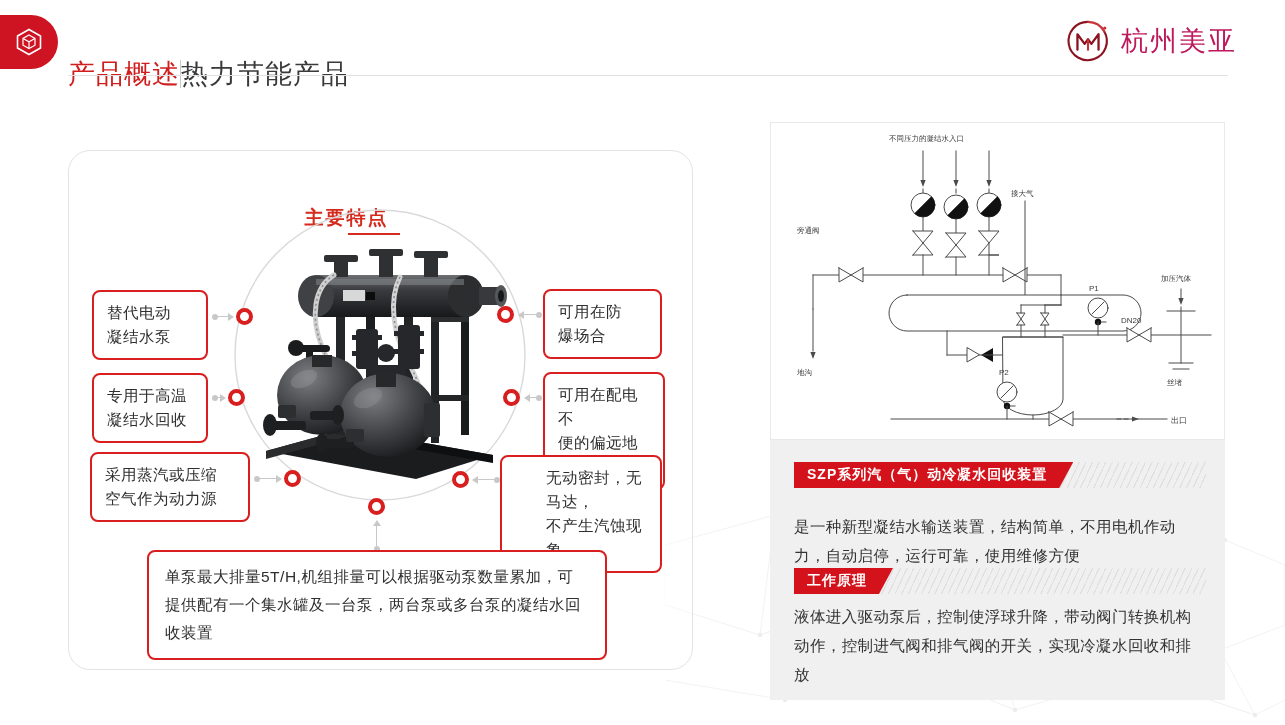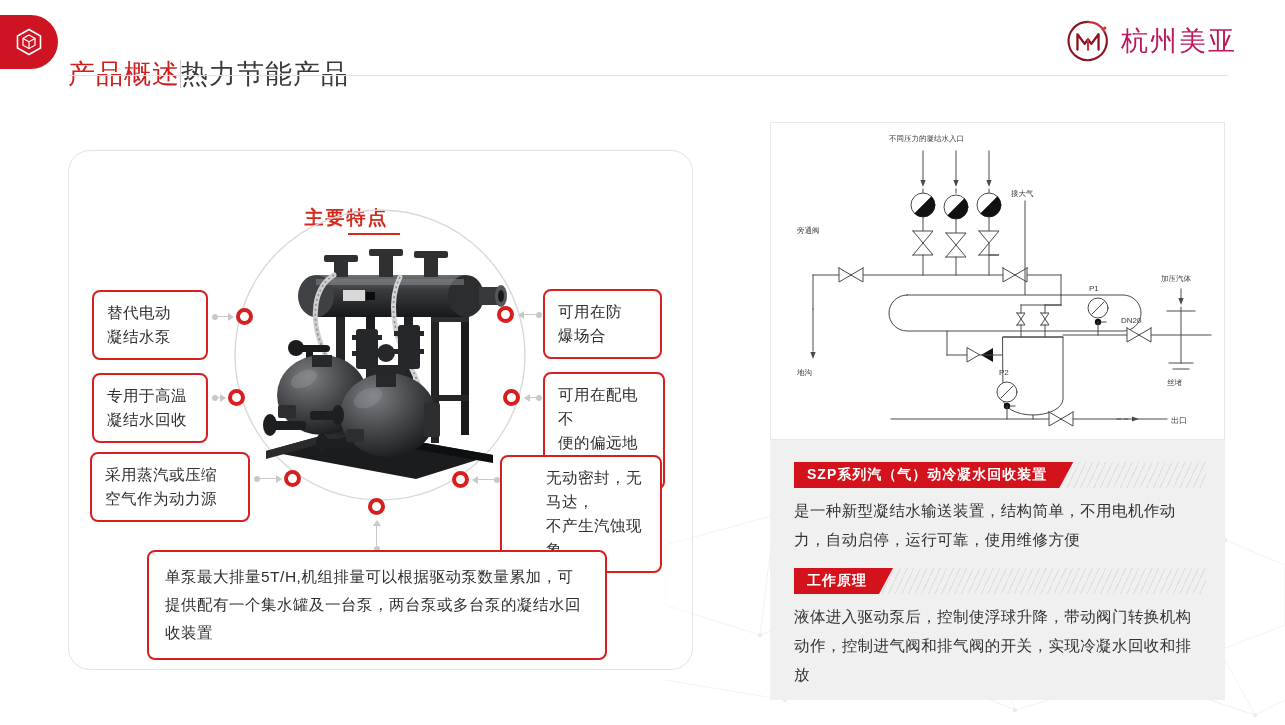--- a/index.html
+++ b/index.html
@@ -626,21 +626,21 @@
         </g>
       </svg>
     </div>
 
     <div id="info-card">
 
       <div class="tag-wrap" style="top:22px;">
         <div class="tag-hatch"></div>
         <div class="tag" id="tag-1">SZP系列汽（气）动冷凝水回收装置</div>
       </div>
-      <div class="para" style="top:56px;">是一种新型凝结水输送装置，结构简单，不用电机作动力，自动启停，运行可靠，使用维修方便</div>
+      <div class="para" style="top:72px;">是一种新型凝结水输送装置，结构简单，不用电机作动力，自动启停，运行可靠，使用维修方便</div>
 
       <div class="tag-wrap" style="top:128px;">
         <div class="tag-hatch"></div>
         <div class="tag" id="tag-2">工作原理</div>
       </div>
       <div class="para" style="top:162px;">液体进入驱动泵后，控制使浮球升降，带动阀门转换机构动作，控制进气阀和排气阀的开关，实现冷凝水回收和排放</div>
 
     </div>
   </div>
 

